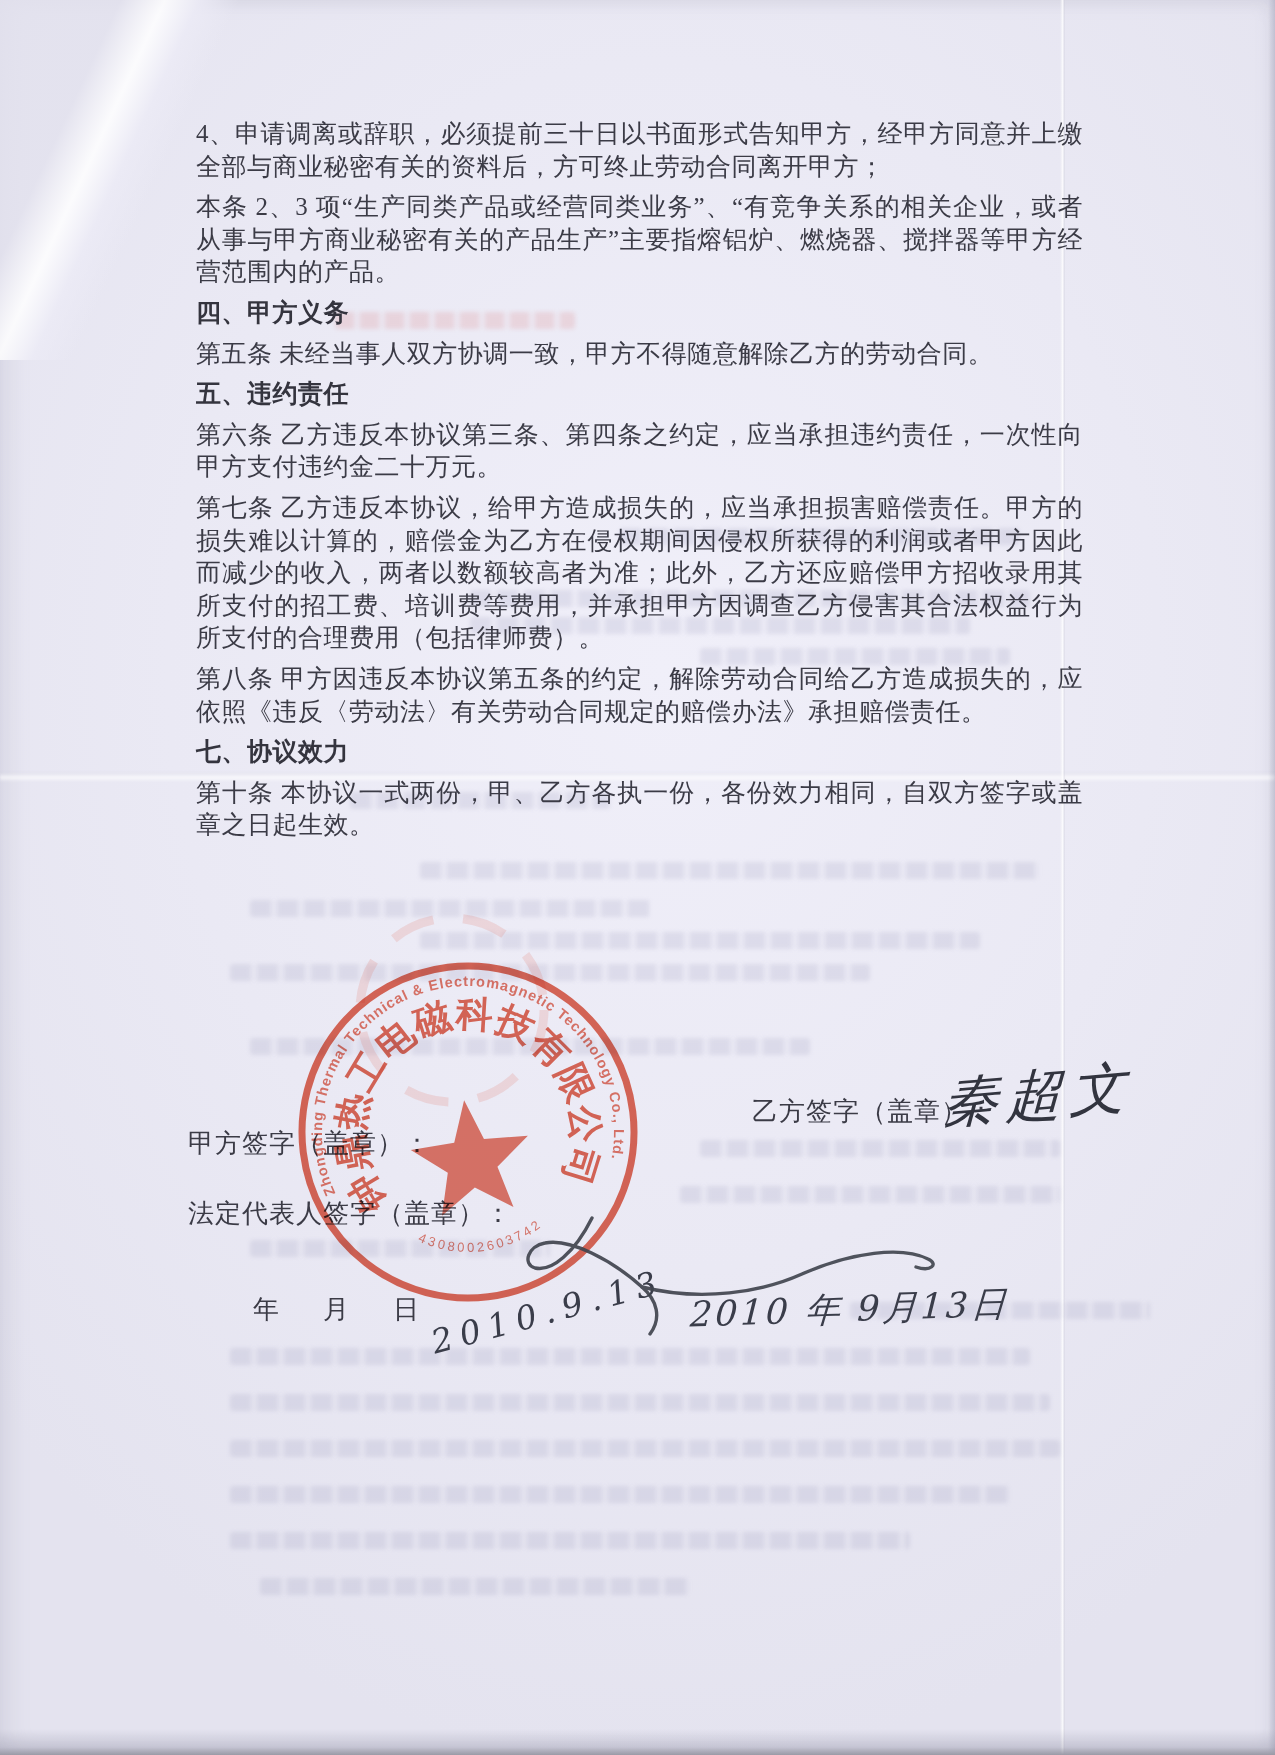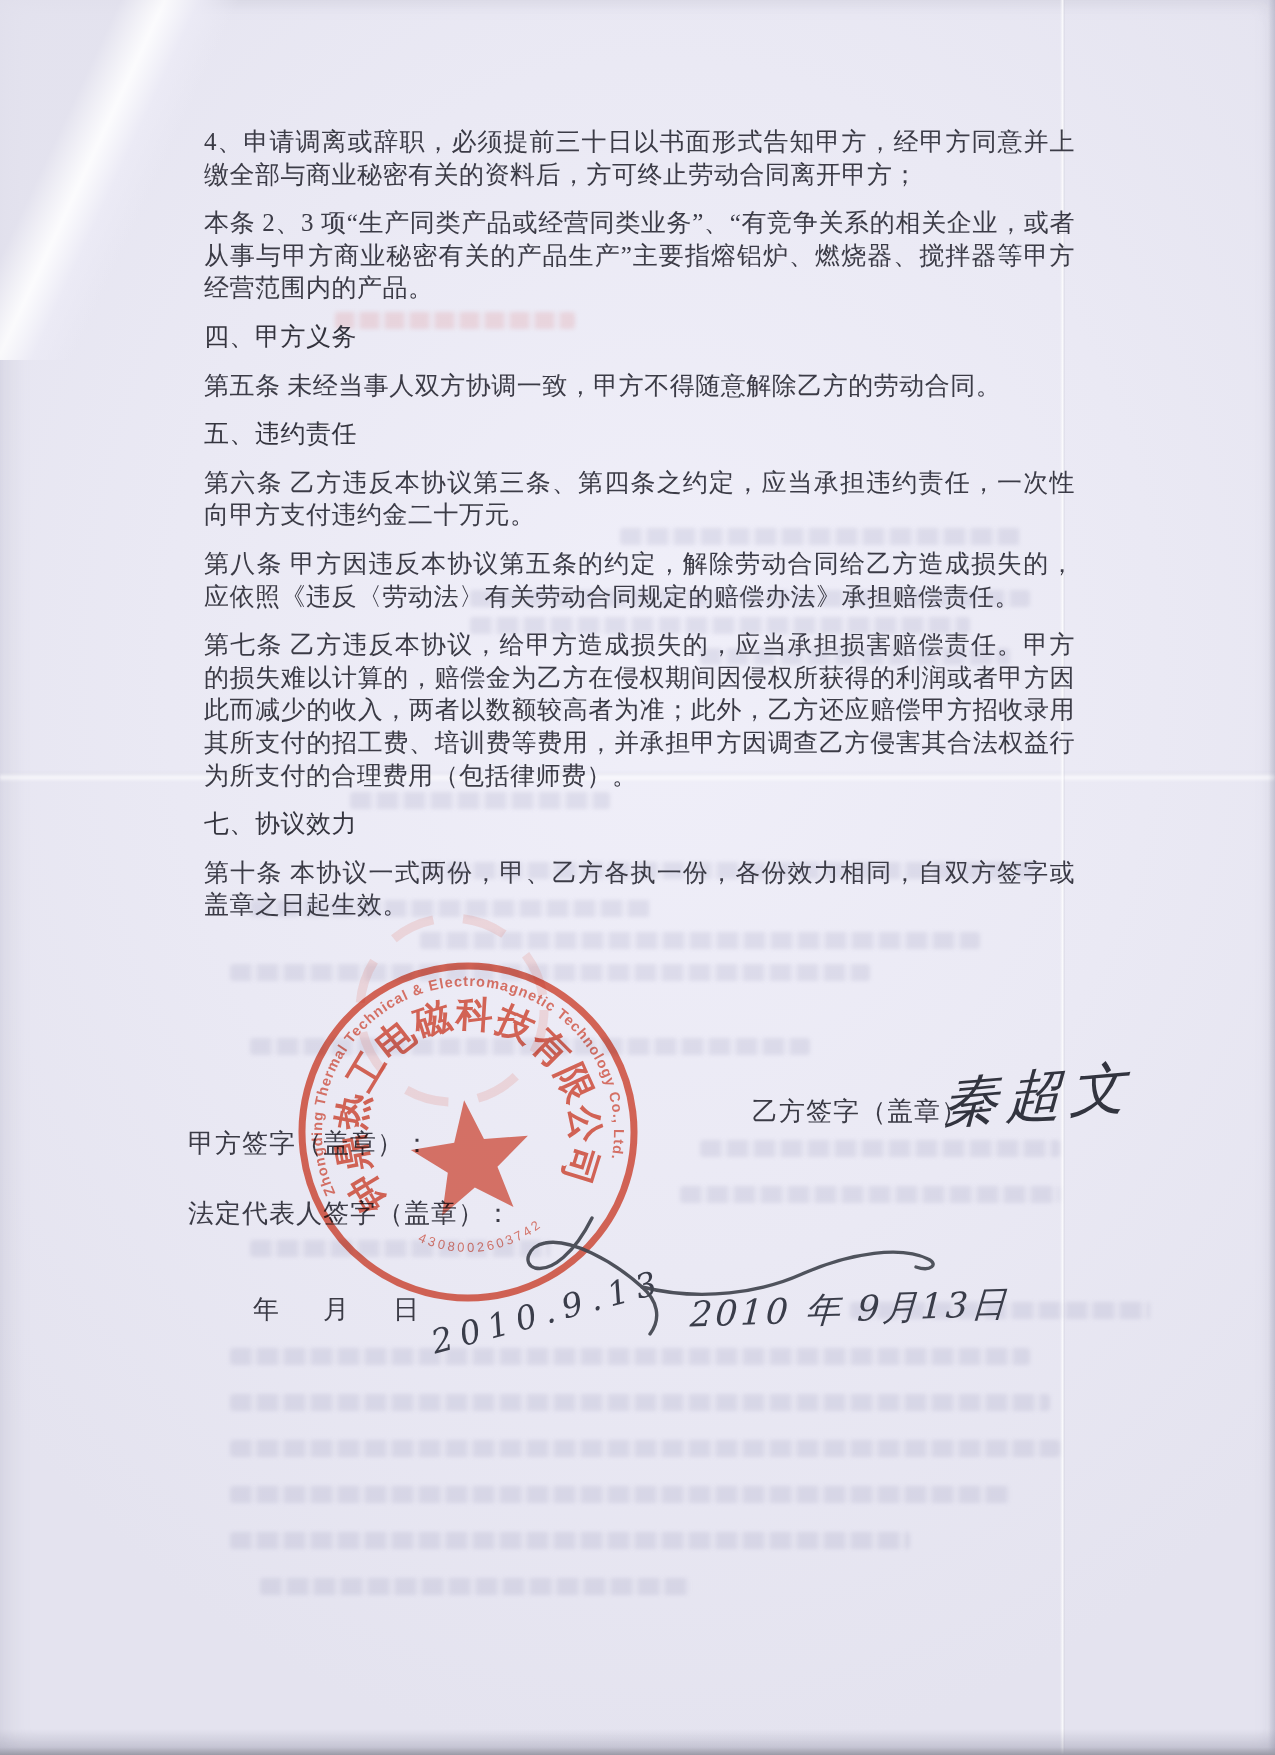--- a/index.html
+++ b/index.html
@@ -42,22 +42,22 @@
     background:linear-gradient(270deg, rgba(130,130,155,.28), rgba(130,130,155,0));
     pointer-events:none;
   }
 
   
   .doc-text{
     position:absolute;left:188px;top:110px;width:903px;
     font-size:25px;line-height:32.6px;color:#3b3b46;
     text-align:justify;letter-spacing:.5px;
   }
-  .doc-text p{margin:16px;}
-  .doc-text p.heading{font-weight:normal;color:#34343e;}
+  .doc-text p{margin:8px;}
+  .doc-text p.heading{font-weight:bold;color:#34343e;}
 
   .label{
     position:absolute;font-size:26px;color:#3b3b46;letter-spacing:1px;white-space:nowrap;
   }
 
   
   .hand{
     position:absolute;color:#3d4050;white-space:nowrap;
     font-family:"DejaVu Serif","Liberation Serif",serif;font-style:italic;
   }
@@ -121,22 +121,22 @@
   <div class="bleed" style="left:230px;top:1532px;width:680px"></div>
   <div class="bleed" style="left:260px;top:1578px;width:430px"></div>
 
   <div class="doc-text">
       <p class="body">4、申请调离或辞职，必须提前三十日以书面形式告知甲方，经甲方同意并上缴全部与商业秘密有关的资料后，方可终止劳动合同离开甲方；</p>
       <p class="body">本条 2、3 项“生产同类产品或经营同类业务”、“有竞争关系的相关企业，或者从事与甲方商业秘密有关的产品生产”主要指熔铝炉、燃烧器、搅拌器等甲方经营范围内的产品。</p>
       <p class="heading">四、甲方义务</p>
       <p class="body">第五条 未经当事人双方协调一致，甲方不得随意解除乙方的劳动合同。</p>
       <p class="heading">五、违约责任</p>
       <p class="body">第六条 乙方违反本协议第三条、第四条之约定，应当承担违约责任，一次性向甲方支付违约金二十万元。</p>
+      <p class="body">第七条 乙方违反本协议，给甲方造成损失的，应当承担损害赔偿责任。甲方的损失难以计算的，赔偿金为乙方在侵权期间因侵权所获得的利润或者甲方因此而减少的收入，两者以数额较高者为准；此外，乙方还应赔偿甲方招收录用其所支付的招工费、培训费等费用，并承担甲方因调查乙方侵害其合法权益行为所支付的合理费用（包括律师费）。</p>
       <p class="body">第八条 甲方因违反本协议第五条的约定，解除劳动合同给乙方造成损失的，应依照《违反〈劳动法〉有关劳动合同规定的赔偿办法》承担赔偿责任。</p>
-      <p class="body">第七条 乙方违反本协议，给甲方造成损失的，应当承担损害赔偿责任。甲方的损失难以计算的，赔偿金为乙方在侵权期间因侵权所获得的利润或者甲方因此而减少的收入，两者以数额较高者为准；此外，乙方还应赔偿甲方招收录用其所支付的招工费、培训费等费用，并承担甲方因调查乙方侵害其合法权益行为所支付的合理费用（包括律师费）。</p>
       <p class="heading">七、协议效力</p>
       <p class="body">第十条 本协议一式两份，甲、乙方各执一份，各份效力相同，自双方签字或盖章之日起生效。</p>
     </div>
 
   <div class="label" style="left:188px;top:1126px">甲方签字（盖章）：</div>
   <div class="label" style="left:752px;top:1094px">乙方签字（盖章）：</div>
   <div class="hand sig-b">秦超文</div>
   <div class="label" style="left:188px;top:1196px">法定代表人签字（盖章）：</div>
   <div class="date-blank">年　月　日</div>
   <div class="hand date-left">2010.9.13</div>

